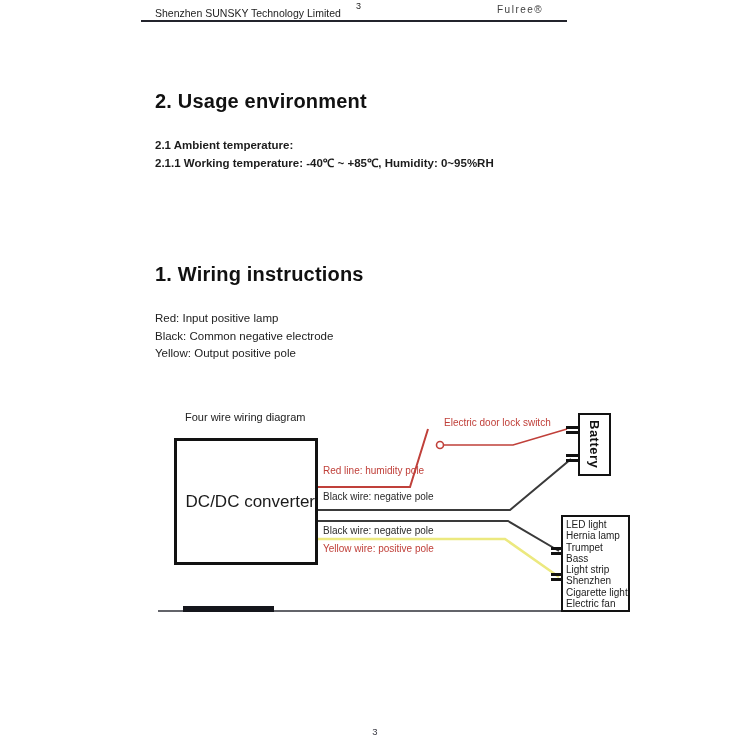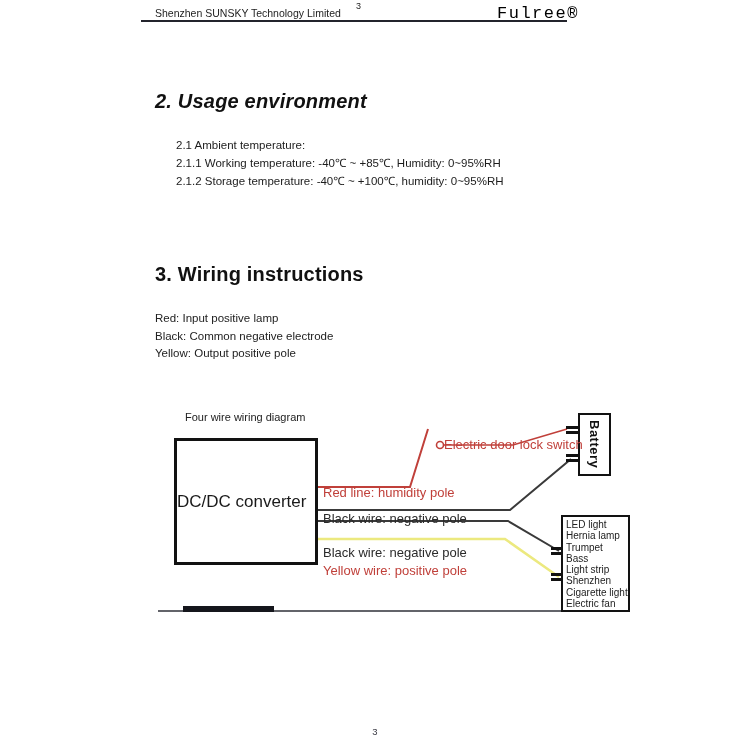--- a/index.html
+++ b/index.html
@@ -3,67 +3,66 @@
 <meta charset="utf-8">
 <style>
   html,body { margin:0; padding:0; background:#fff; }
   .page {
     position:relative; width:716px; height:750px; background:#ffffff;
     font-family:"Liberation Sans", sans-serif; color:#1c1c1c; overflow:hidden;
   }
   
   .hdr-company { position:absolute; left:155px; top:7px; font-size:10.5px; color:#1d1d1d; }
   .hdr-sup     { position:absolute; left:356px; top:1px; font-size:9px; color:#1d1d1d; }
-  .hdr-brand   { position:absolute; left:497px; top:4px; font-size:17px; letter-spacing:1.5px; color:#000000;font-family:Liberation Mono, monospace; }
+  .hdr-brand   { position:absolute; left:497px; top:4px; font-size:10px; letter-spacing:1.5px; color:#404040; }
   .hdr-rule    { position:absolute; left:141px; top:20px; width:426px; height:2px; background:#23242c; }
   
   .sec-heading { position:absolute; left:155px; font-size:20px; font-weight:bold; color:#111; letter-spacing:0.2px; }
-  .usage-lines { position:absolute; left:155px; top:136px; font-size:11.5px; font-weight:normal; line-height:18px;margin-left:21px; }
+  .usage-lines { position:absolute; left:155px; top:136px; font-size:11.5px; font-weight:bold; line-height:18px; }
   .wiring-lines{ position:absolute; left:155px; top:310px; font-size:11.5px; line-height:17.5px; color:#222; }
   
   .diagram-title { position:absolute; left:185px; top:411px; font-size:11px; color:#222; }
   .converter-box {
     position:absolute; left:174px; top:438px; width:138px; height:121px;
-    border:3px solid #121212; display:flex; align-items:center; justify-content:flex-start;
+    border:3px solid #121212; display:flex; align-items:center; justify-content:flex-end;
     font-size:17px; color:#1a1a1a; background:#fff;
   }
   .battery-box {
     position:absolute; left:578px; top:413px; width:29px; height:59px;
     border:2.5px solid #121212; background:#fff; display:flex; align-items:center; justify-content:center;
   }
   .battery-box span { writing-mode:vertical-rl; font-size:13px; font-weight:600; color:#111; letter-spacing:0.5px; }
   .load-box {
     position:absolute; left:561px; top:515px; width:62px; height:91px;
     border:2px solid #121212; background:#fff; padding:2px 0 0 3px;
     font-size:10px; line-height:11.3px; color:#222; white-space:nowrap; overflow:hidden;
   }
-  .wire-label { position:absolute; font-size:13px; white-space:nowrap;margin-top:20px; }
+  .wire-label { position:absolute; font-size:10px; white-space:nowrap; }
   .lbl-red    { color:#c0403a; }
   .lbl-black  { color:#2a2a2a; }
   .wires-svg  { position:absolute; left:0; top:0; pointer-events:none; }
   .footer-page { position:absolute; left:0; top:726px; width:750px; text-align:center; font-size:9.5px; color:#3a3a44; }
 </style>
 </head>
 <body>
 
 <div class="page">
 
   <div class="hdr-company">Shenzhen SUNSKY Technology Limited</div>
   <div class="hdr-sup">3</div>
   <div class="hdr-brand">Fulree®</div>
   <div class="hdr-rule"></div>
 
-  <div class="sec-heading" style="top:90px;font-style:italic;">2. Usage environment</div>
+  <div class="sec-heading" style="top:90px;">2. Usage environment</div>
   <div class="usage-lines">
     <div>2.1 Ambient temperature:</div>
     <div>2.1.1 Working temperature: -40℃ ~ +85℃, Humidity: 0~95%RH</div>
-    <div>2.1.2 Storage temperature: -40℃ ~ +100℃, humidity: 0~95%RH</div>
   </div>
 
-  <div class="sec-heading" style="top:263px;">3. Wiring instructions</div>
+  <div class="sec-heading" style="top:263px;">1. Wiring instructions</div>
   <div class="wiring-lines">
     <div>Red: Input positive lamp</div>
     <div>Black: Common negative electrode</div>
     <div>Yellow: Output positive pole</div>
   </div>
 
   <div class="diagram-title">Four wire wiring diagram</div>
 
   <svg class="wires-svg" width="750" height="750" viewBox="0 0 750 750">
 

